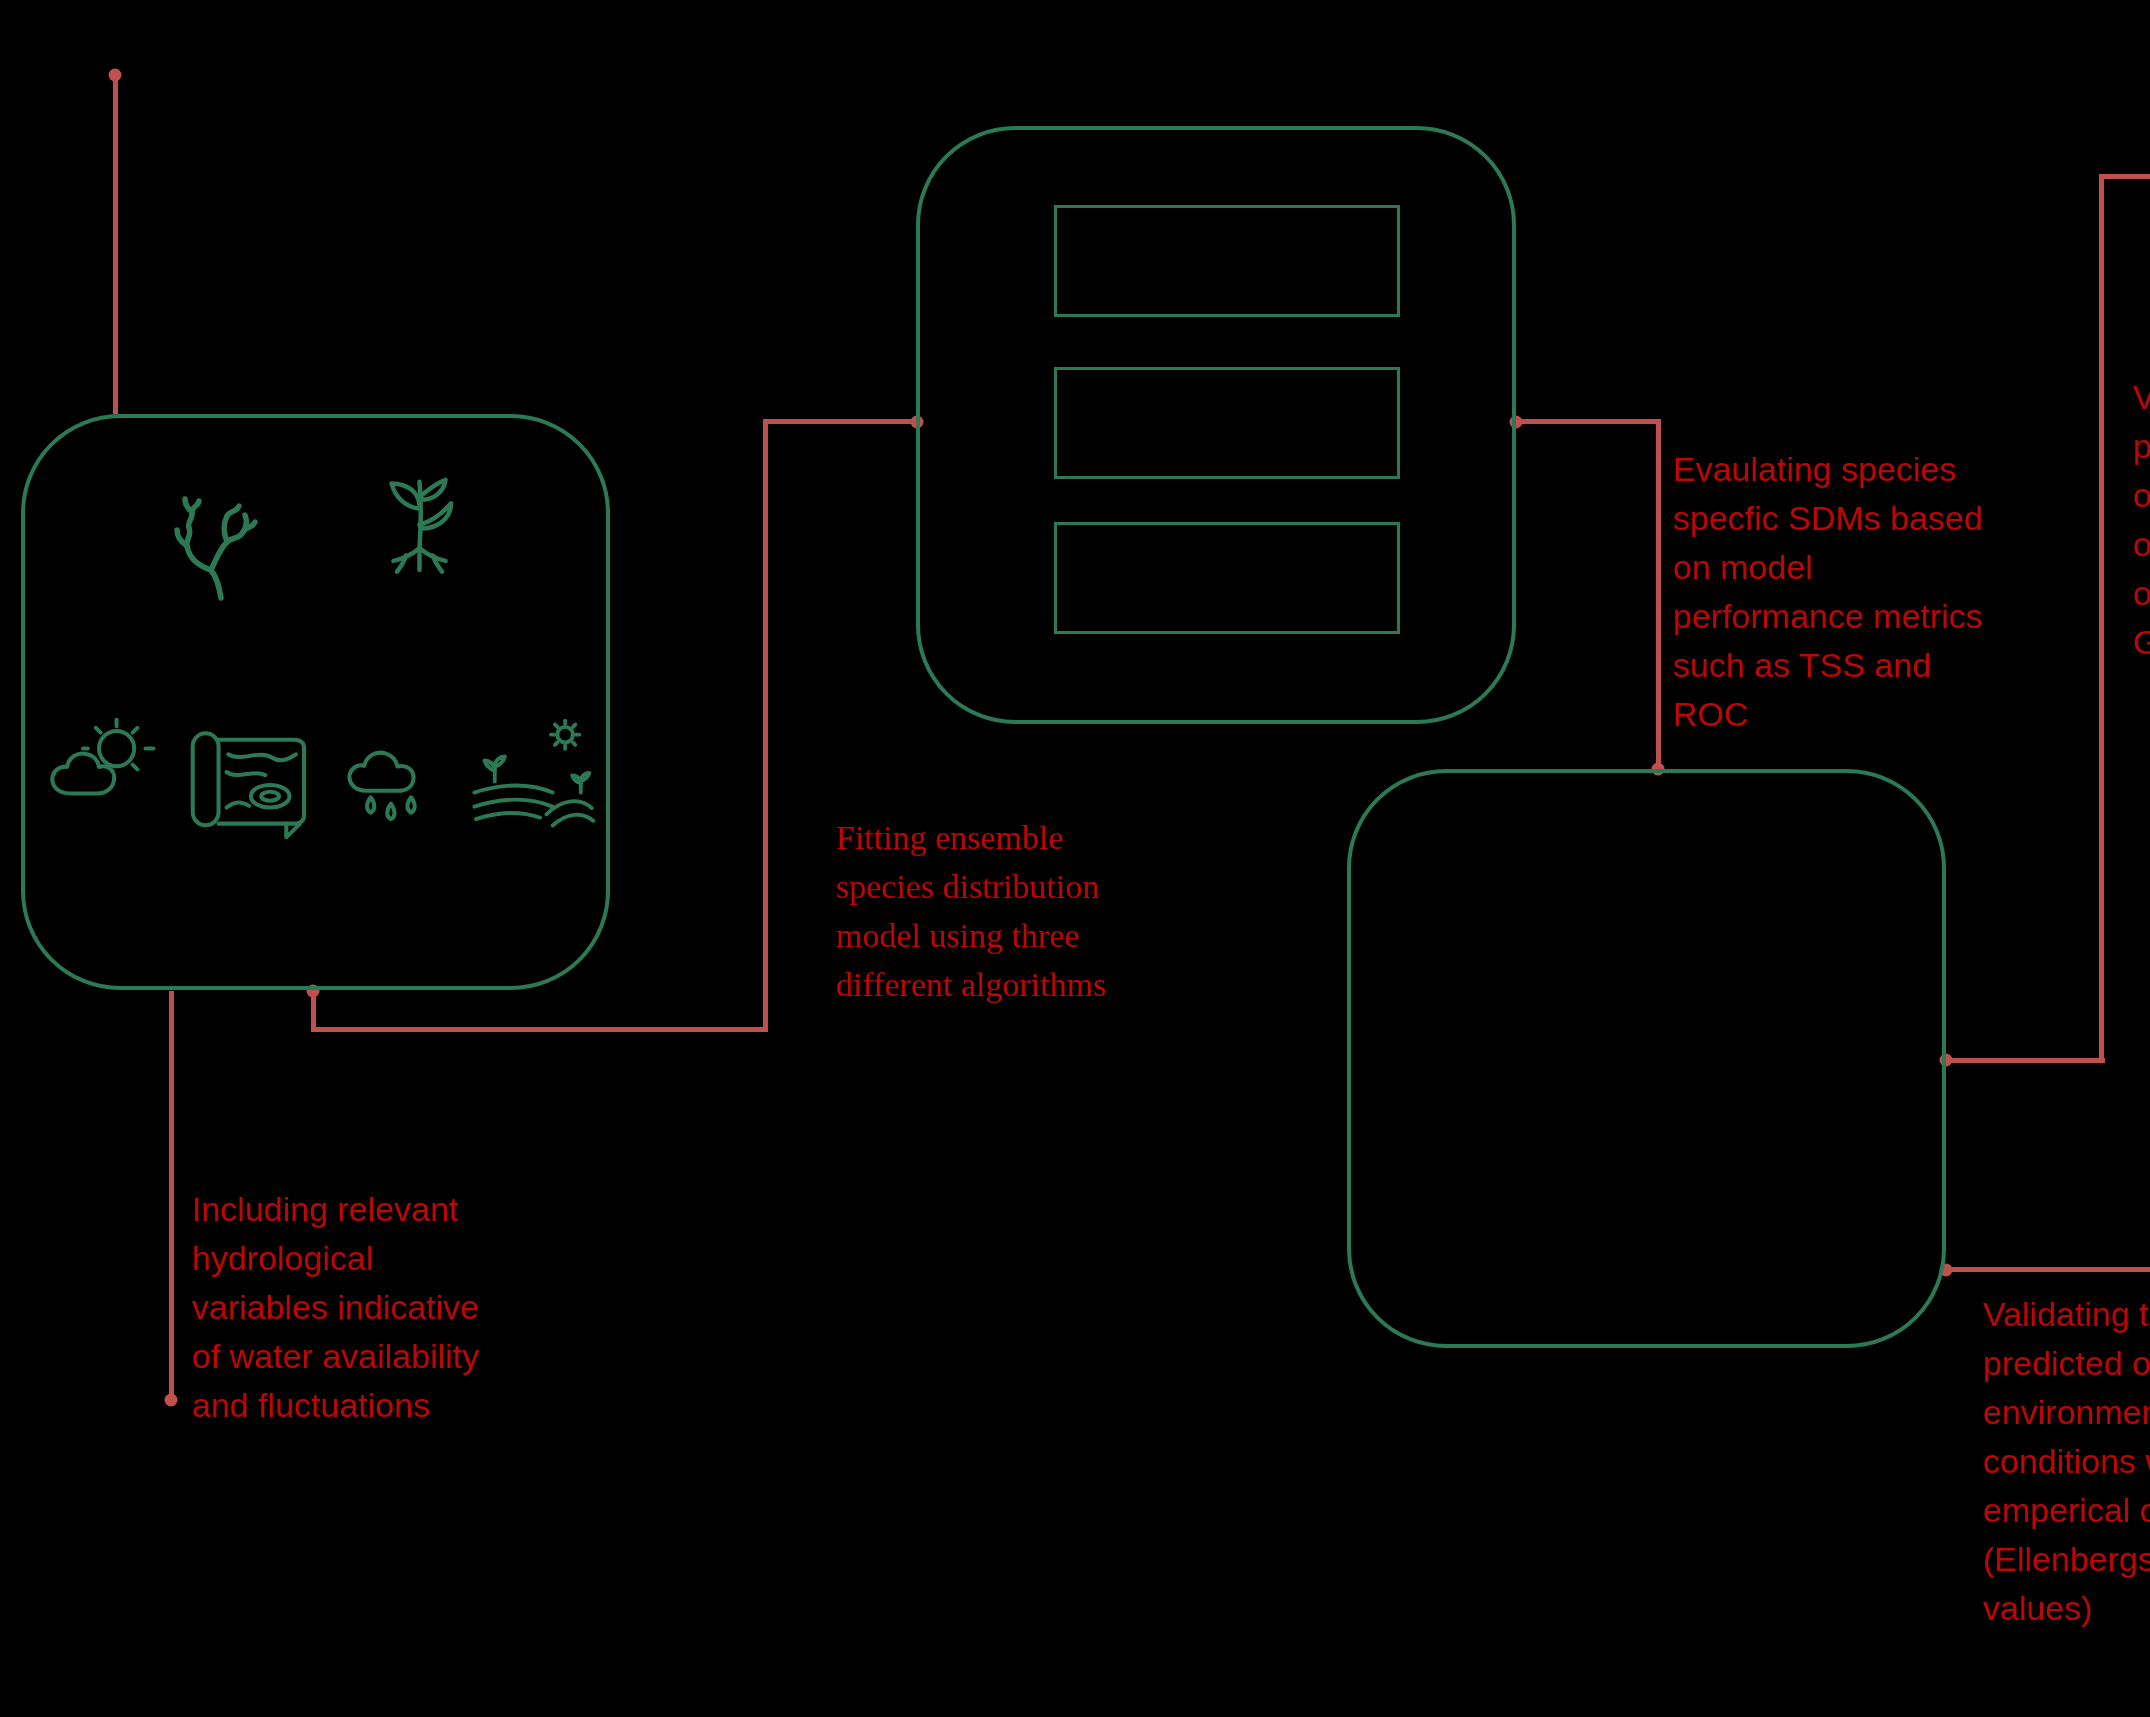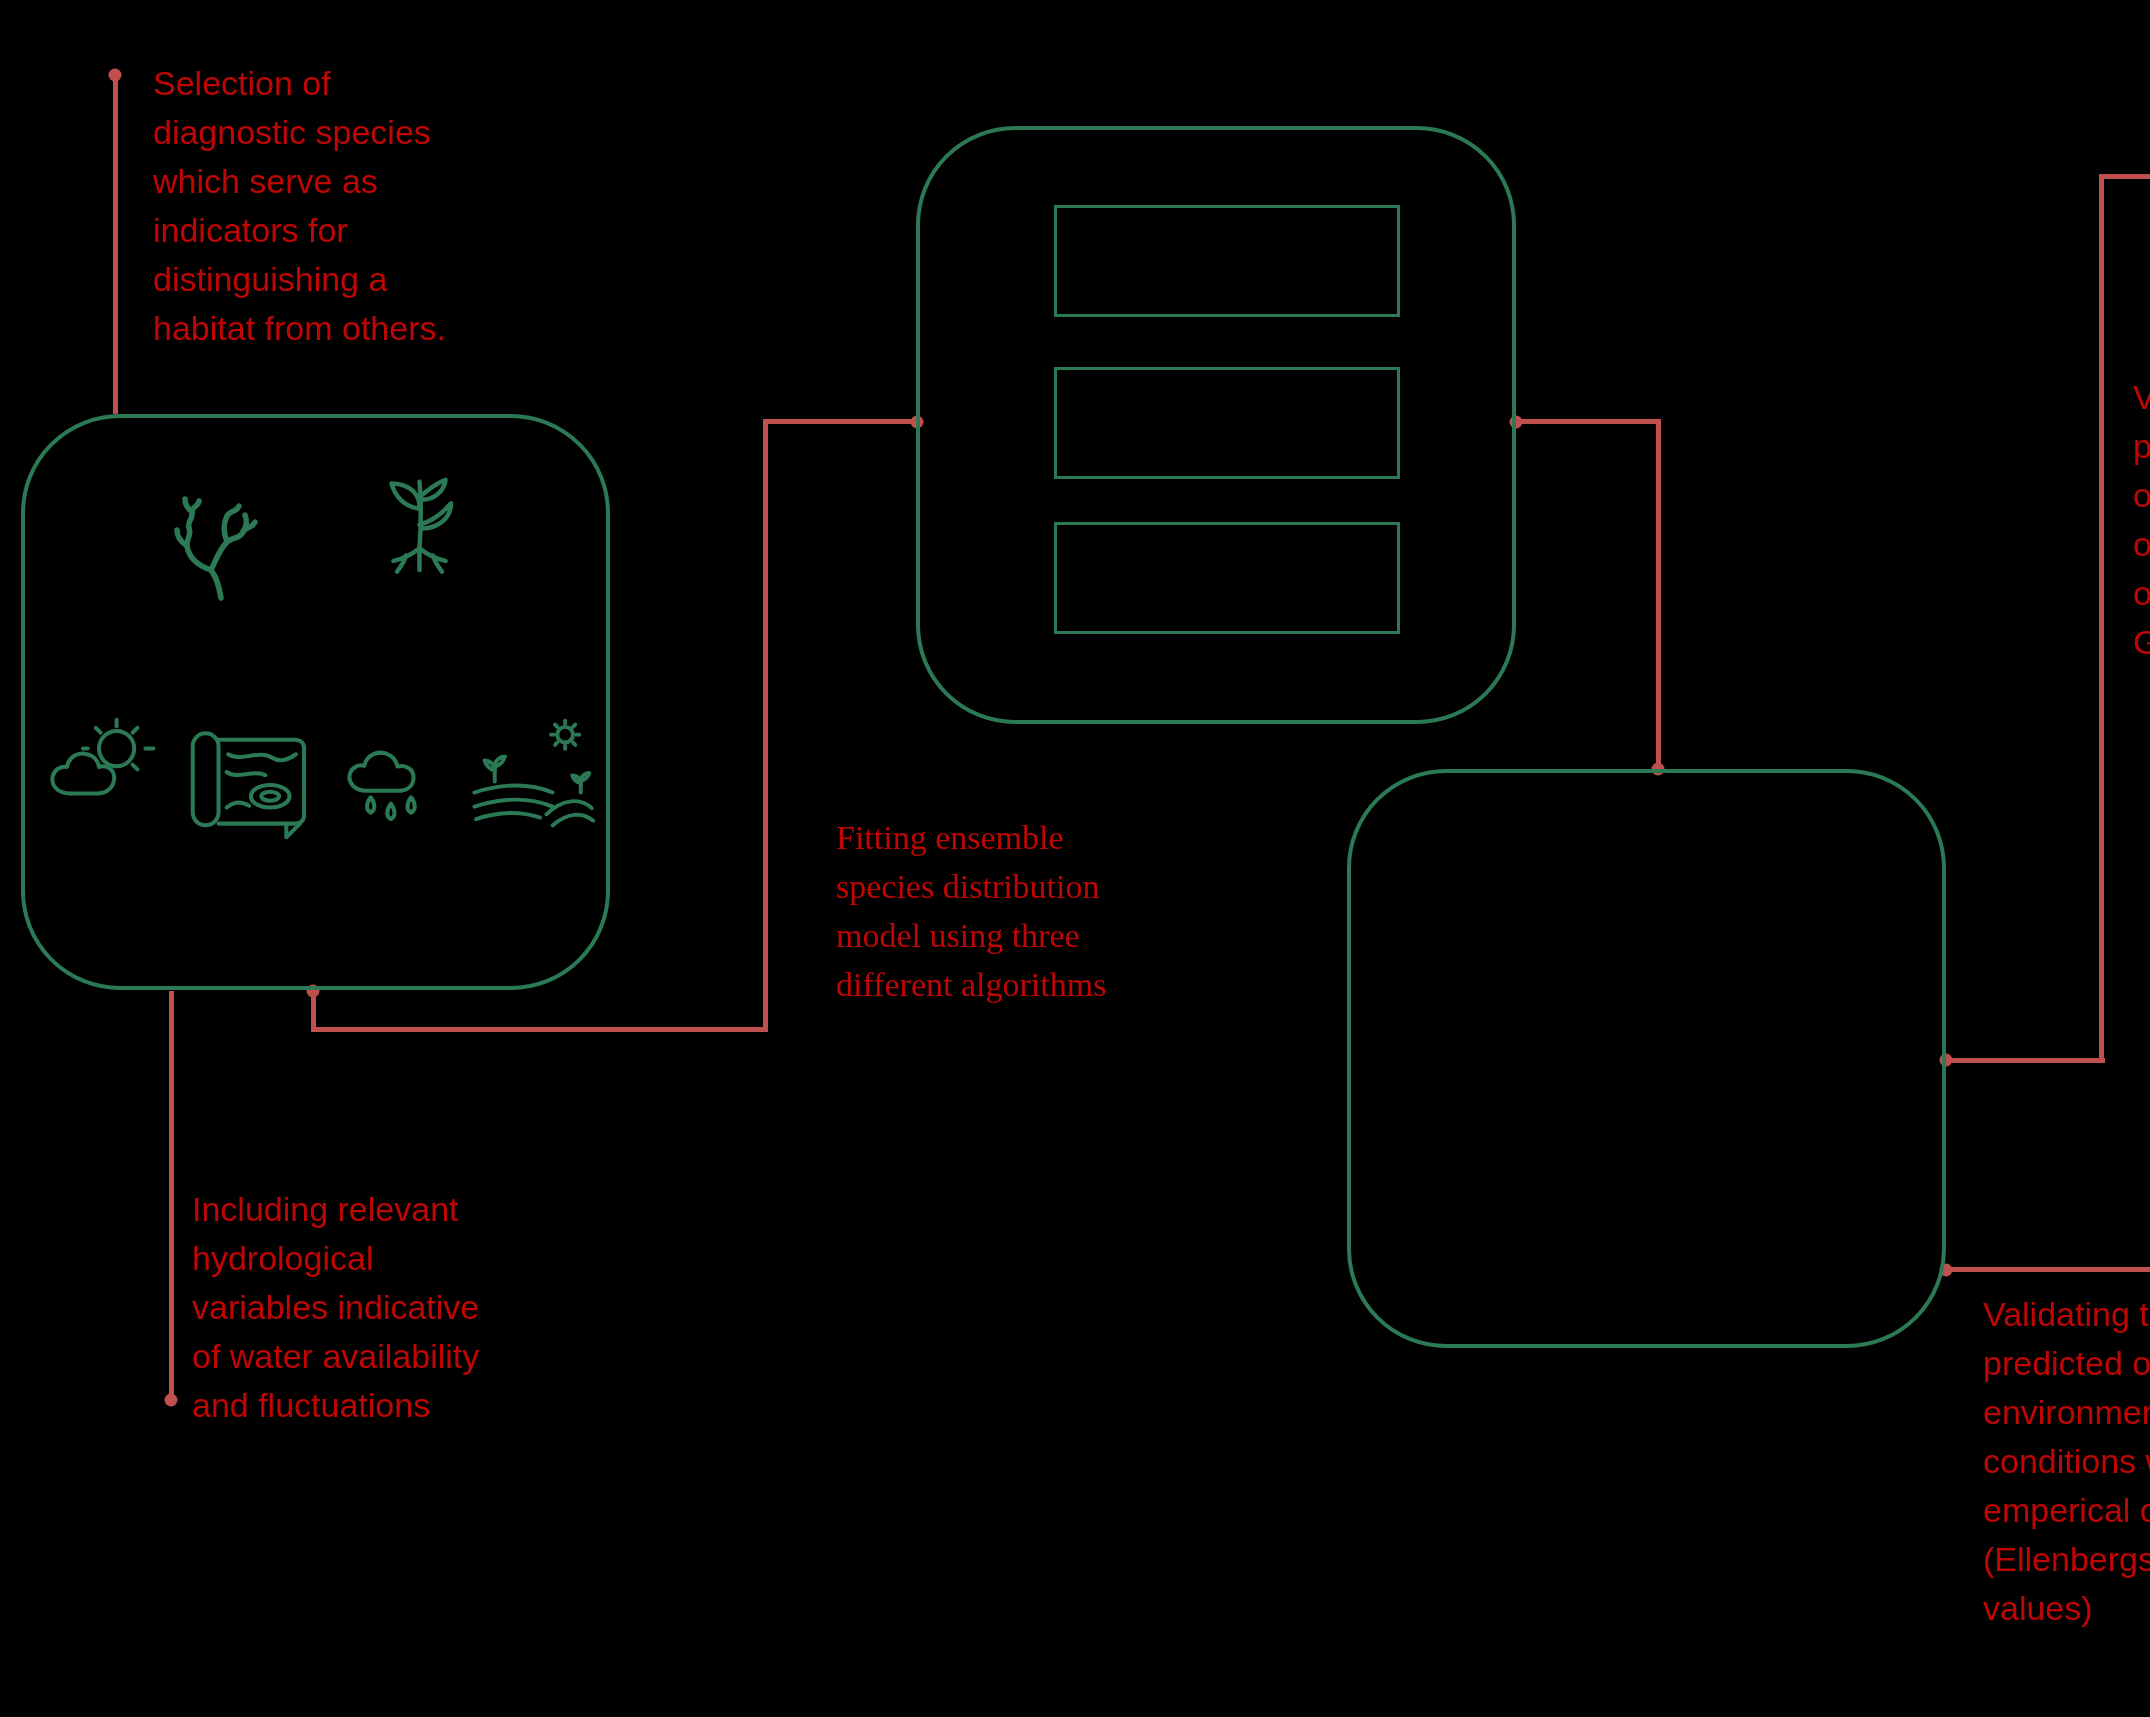--- a/index.html
+++ b/index.html
@@ -130,30 +130,30 @@
   </div>
 
   <div class="box" style="left:916px;top:126px;width:600px;height:598px;border-radius:99px;">
     <div class="slot" style="left:134px;top:75px;width:346px;height:112px;"></div>
     <div class="slot" style="left:134px;top:237px;width:346px;height:112px;"></div>
     <div class="slot" style="left:134px;top:392px;width:346px;height:112px;"></div>
   </div>
 
   <div class="box" style="left:1347px;top:769px;width:599px;height:579px;border-radius:99px;"></div>
 
-  <div class="note" style="left:153px;top:59px;">Selection of
-diagnostic species
-which serve as
-indicators for
-distinguishing a
-habitat from others.</div>
   <div class="note" style="left:836px;top:813px;font-family:Liberation Serif, serif;">Fitting ensemble
 species distribution
 model using three
 different algorithms</div>
+  <div class="note" style="left:1673px;top:445px;">Evaulating species
+specfic SDMs based
+on model
+performance metrics
+such as TSS and
+ROC</div>
   <div class="note" style="left:2133px;top:373px;">Validating the
 predicted
 occurrences with
 observed
 occurrences from
 GBIF</div>
   <div class="note" style="left:192px;top:1185px;">Including relevant
 hydrological
 variables indicative
 of water availability

